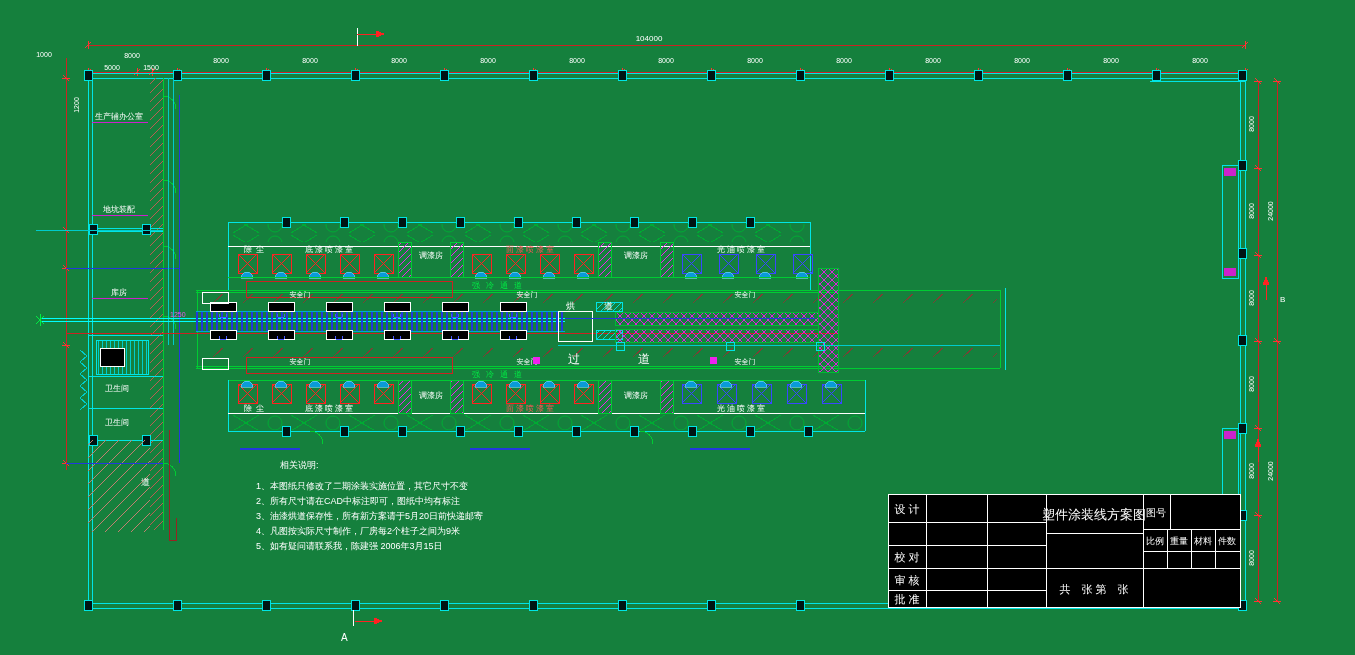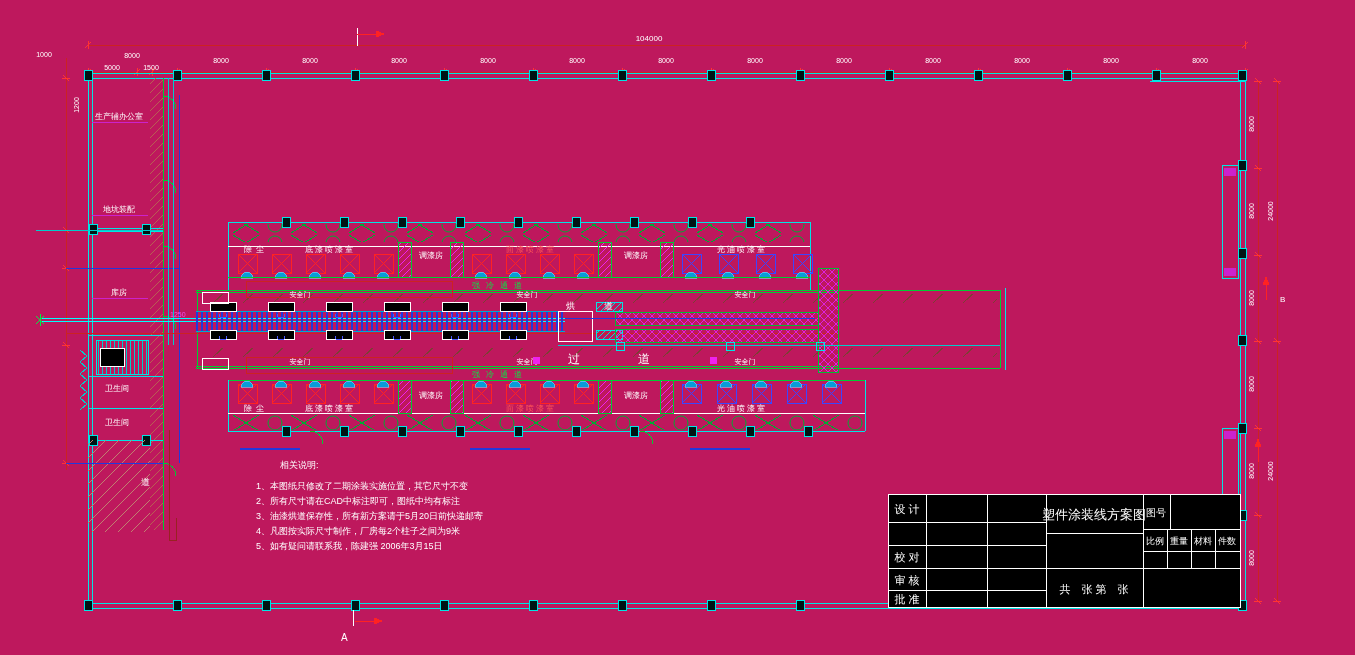--- a/index.html
+++ b/index.html
@@ -1,16 +1,16 @@
 <!DOCTYPE html>
 <html><head>
 <meta charset="utf-8">
 <style>
   html,body{margin:0;padding:0;background:#000;}
-  .stage{position:relative;width:1355px;height:655px;background:#be185d;overflow:hidden;}
+  .stage{position:relative;width:1355px;height:655px;background:#15803d;overflow:hidden;}
   svg{position:absolute;left:0;top:0;}
   text{font-family:"Liberation Sans",sans-serif;fill:#fff;}
   .t7{font-size:7px}.t8{font-size:8px}.t9{font-size:9px}.t10{font-size:10px}
   .t11{font-size:11px}.t12{font-size:12px}.t13{font-size:13px}
   .mid{text-anchor:middle}
   .rd{fill:#ff5555}.gn{fill:#00ee44}.mg{fill:#ee55ee}
   .ls2{letter-spacing:2px}.ls4{letter-spacing:4px}.ls6{letter-spacing:6px}
   line,path,rect,polyline{shape-rendering:crispEdges}
 </style>
 </head>

